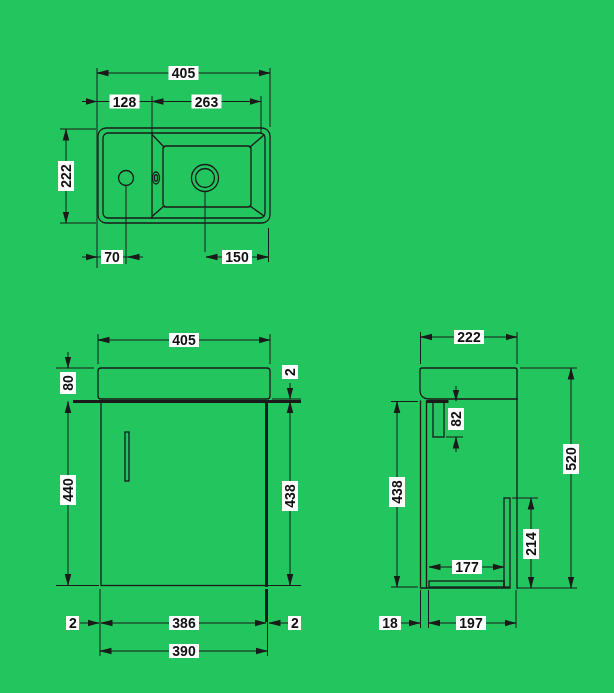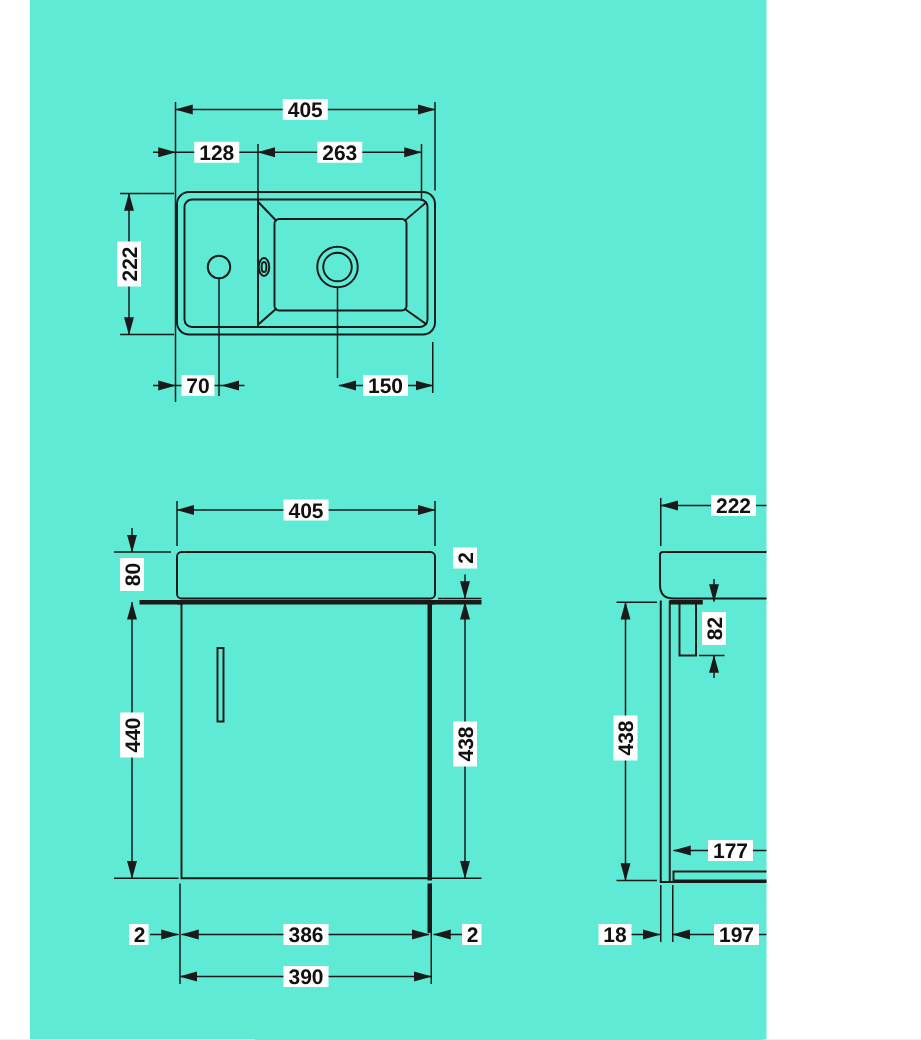--- a/index.html
+++ b/index.html
@@ -1,22 +1,21 @@
 <!DOCTYPE html>
 <html><head>
 <meta charset="utf-8">
 <style>
   html,body{margin:0;padding:0;background:#ffffff;}
   .canvas{
     position:relative;
-    width:491px;height:693px;
-    background:#5eead4;
+    width:614px;height:693px;
+    background:#22c55e;
     font-family:"Liberation Sans", sans-serif;
     overflow:hidden;
-    margin-left:20px;
   }
   svg{display:block;}
   .s{stroke:#1a1a1a;stroke-width:1.3;fill:none;stroke-linecap:square;}
   .d{stroke:#1a1a1a;stroke-width:1;fill:none;}
   .thick{stroke-width:3;}
   .t{font-family:"Liberation Sans", sans-serif;font-size:14px;font-weight:bold;fill:#111111;}
   .tbg{fill:#ffffff;stroke:none;}
 </style>
 </head>
 <body>

